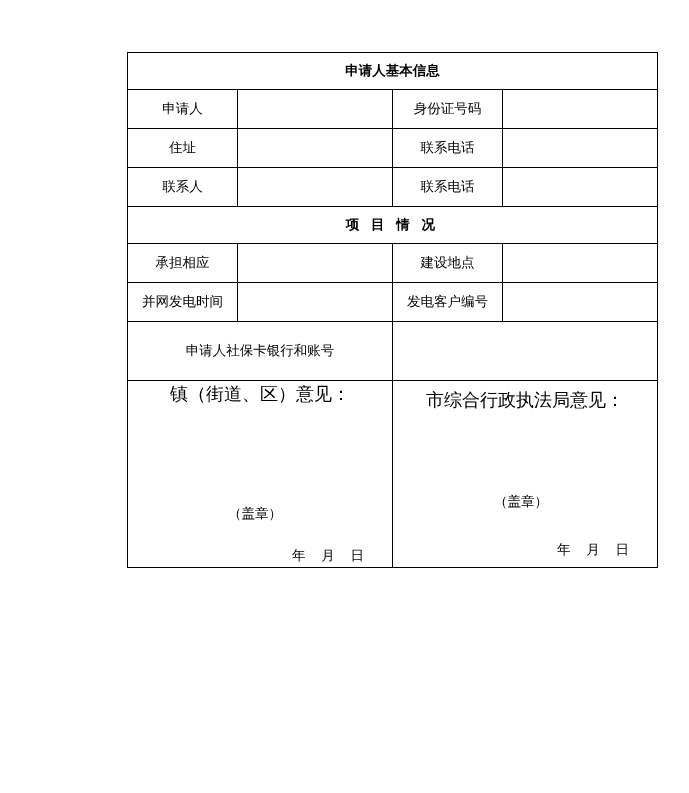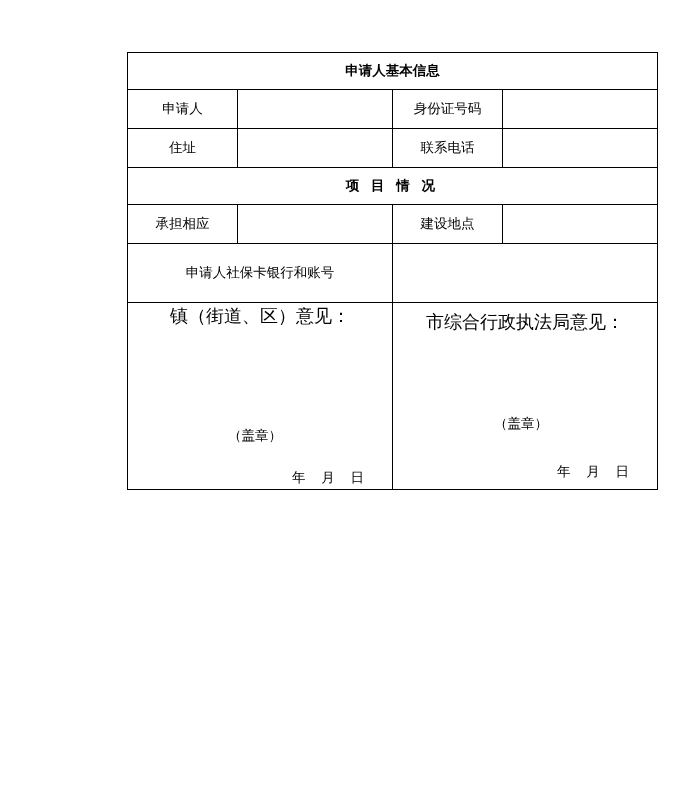--- a/index.html
+++ b/index.html
@@ -146,32 +146,44 @@
         <td class="val"></td>
       </tr>
 
       <tr>
         <td class="lbl">住址</td>
         <td class="val"></td>
         <td class="lbl">联系电话</td>
         <td class="val"></td>
       </tr>
 
+      <tr>
+        <td class="lbl">联系人</td>
+        <td class="val"></td>
+        <td class="lbl">联系电话</td>
+        <td class="val"></td>
+      </tr>
 
       <tr>
         <td class="section-title-spaced" colspan="4">项 目 情 况</td>
       </tr>
 
       <tr>
         <td class="lbl">承担相应</td>
         <td class="val"></td>
         <td class="lbl">建设地点</td>
         <td class="val"></td>
       </tr>
 
+      <tr>
+        <td class="lbl">并网发电时间</td>
+        <td class="val"></td>
+        <td class="lbl">发电客户编号</td>
+        <td class="val"></td>
+      </tr>
 
       <tr>
         <td class="bank-label" colspan="2">申请人社保卡银行和账号</td>
         <td class="bank-label" colspan="2"></td>
       </tr>
 
 
       <tr>
         <td class="opinion-cell" colspan="2">
           <div class="opinion-title">镇（街道、区）意见：</div>

